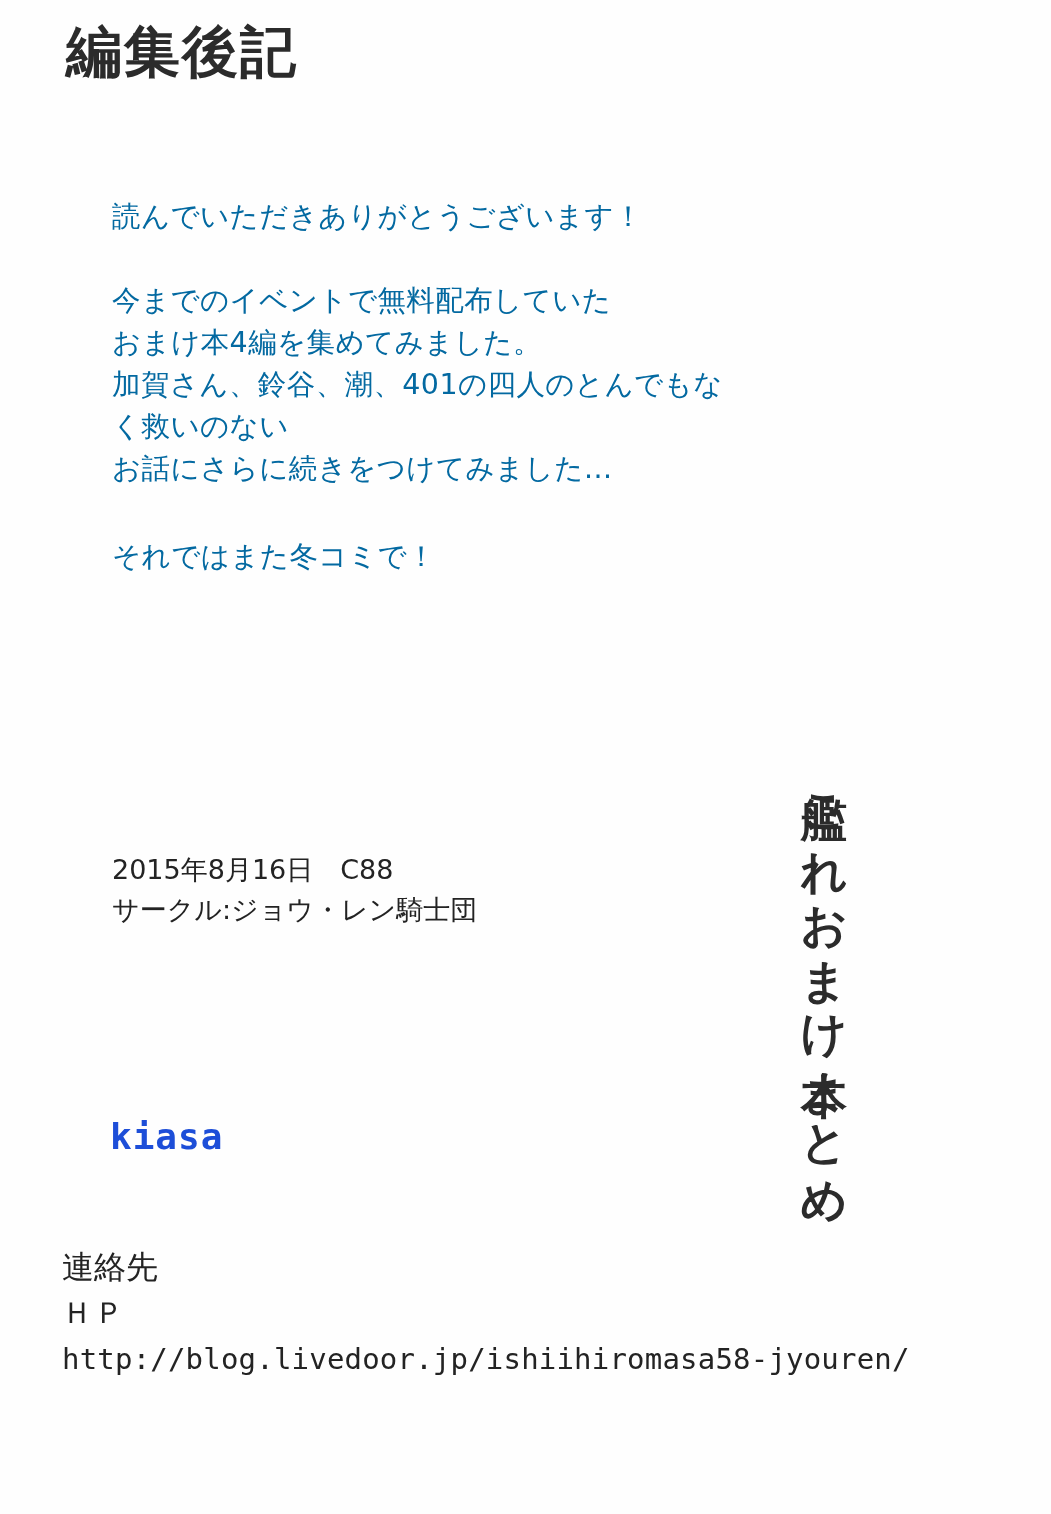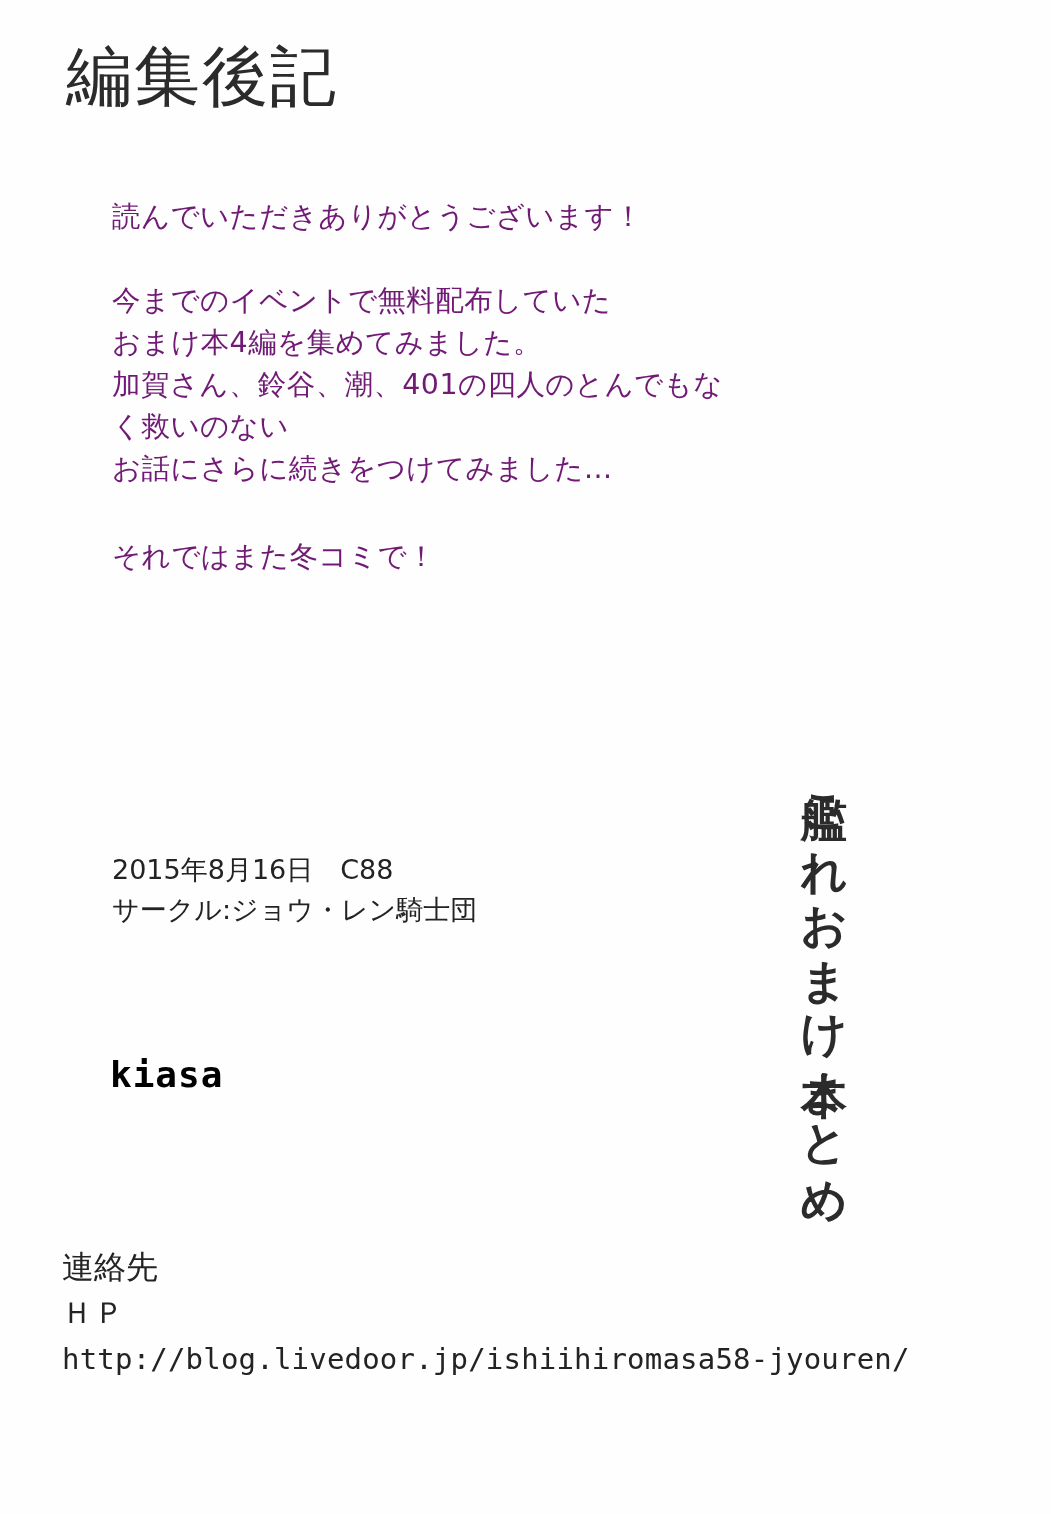--- a/index.html
+++ b/index.html
@@ -20,42 +20,42 @@
   .page {
     position: absolute;
     inset: 0;
     background: #fefefe;
   }
 
   
   .title {
     position: absolute;
     left: 66px;
-    top: 44px;
-    font-size: 66px;
+    top: 24px;
+    font-size: 56px;
     line-height: 1.0;
-    font-weight: normal;
+    font-weight: bold;
     letter-spacing: 2px;
     color: #2b2b2b;
     white-space: nowrap;
     font-family: "DejaVu Sans", "Liberation Sans", sans-serif;
   }
 
   
   .body-area {
     position: absolute;
     left: 112px;
     top: 196px;
     width: 640px;
   }
   .para {
     font-size: 28.5px;
     line-height: 42px;
     letter-spacing: 0.4px;
-    color: #701a75;
+    color: #0369a1;
     margin: 0 0 28px 0;
     white-space: pre-wrap;
   }
 
   .greeting { margin-bottom: 42px; }
   .block-2 { margin-bottom: 46px; }
   .block-3 { margin-bottom: 46px; }
   .closing { margin-bottom: 40px; }
 
   
@@ -65,26 +65,26 @@
     top: 850px;
     font-size: 27px;
     line-height: 40px;
     color: #232323;
   }
   .colophon div { white-space: pre; }
 
   .handle {
     position: absolute;
     left: 110px;
-    top: 1054px;
+    top: 1116px;
     font-size: 36px;
     font-weight: bold;
     letter-spacing: 1px;
     font-family: "DejaVu Sans Mono", "Liberation Mono", monospace;
-    color: #000000;
+    color: #1d4ed8;
   }
 
   
   .contact {
     position: absolute;
     left: 62px;
     top: 1244px;
     font-size: 30px;
     line-height: 46px;
     color: #232323;

